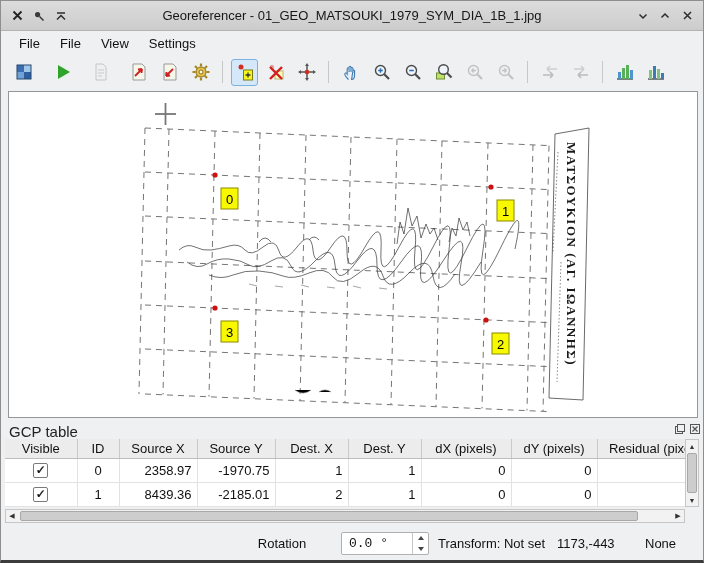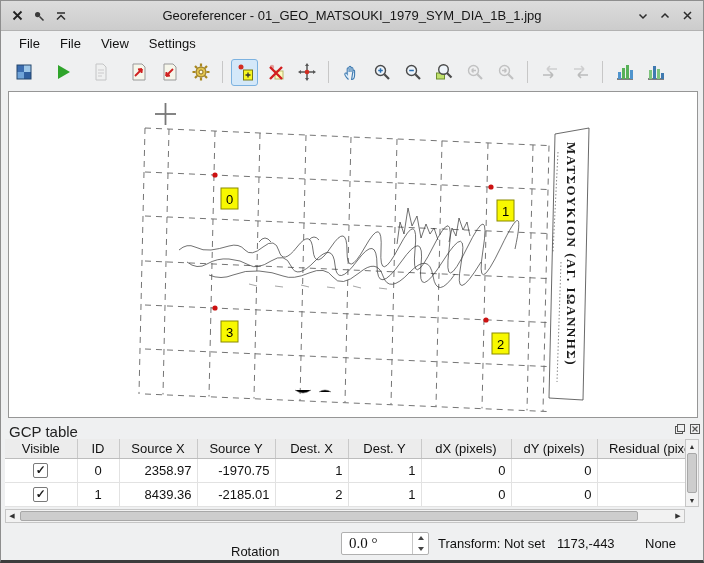--- a/index.html
+++ b/index.html
@@ -66,25 +66,25 @@
   .hscroll { position:absolute; left:4px; top:89px; width:680px; height:14px; background:#f2f2f2;
              border:1px solid #c6c6c6; }
   .hscroll .arr { position:absolute; top:0; width:12px; height:12px; display:flex;
                   align-items:center; justify-content:center; font-size:7px; color:#333; }
   .hscroll .thumb { position:absolute; top:1px; left:14px; right:46px; height:10px;
                     background:#cdcdcd; border:1px solid #a8a8a8; border-radius:2px; }
 
   
   .statusbar { position:absolute; left:0; top:524px; width:704px; height:36px; background:#eff0f1;
                font-size:13px; color:#111; }
-  .rot-label { position:absolute; left:230px; top:19px; width:102px; text-align:left; }
+  .rot-label { position:absolute; left:230px; top:11px; width:102px; text-align:center; }
   .spinbox { position:absolute; left:340px; top:7px; width:88px; height:23px; background:#fff;
              border:1px solid #b0b0b0; border-radius:2px; display:flex; }
-  .spinbox input { flex:1; border:none; outline:none; font-size:15px; padding:0 0 0 7px;
-                   font-family:Liberation Serif, serif; color:#111; background:transparent; width:60px; }
+  .spinbox input { flex:1; border:none; outline:none; font-size:13px; padding:0 0 0 7px;
+                   font-family:Liberation Mono, monospace; color:#111; background:transparent; width:60px; }
   .spin-btns { width:16px; border-left:1px solid #c6c6c6; display:flex; flex-direction:column; }
   .spin-up, .spin-dn { flex:1; display:flex; align-items:center; justify-content:center; }
   .tri-up { width:0; height:0; border-left:3.5px solid transparent; border-right:3.5px solid transparent;
             border-bottom:4.5px solid #444; }
   .tri-dn { width:0; height:0; border-left:3.5px solid transparent; border-right:3.5px solid transparent;
             border-top:4.5px solid #444; }
   .st-transform { position:absolute; left:437px; top:11px; }
   .st-coords   { position:absolute; left:556px; top:11px;text-align:right; }
   .st-crs      { position:absolute; left:644px; top:11px; }
 </style>

